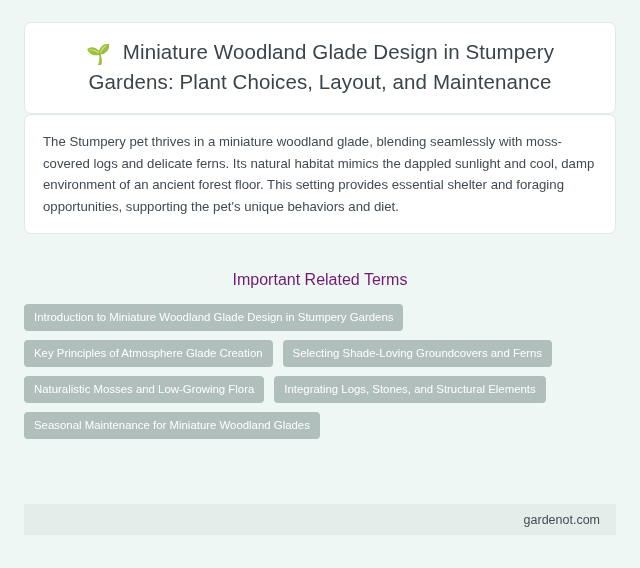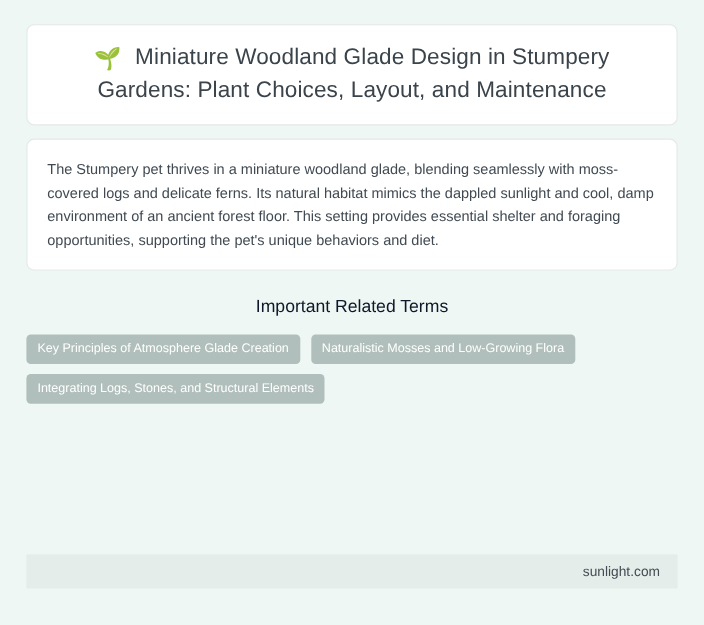--- a/index.html
+++ b/index.html
@@ -24,21 +24,20 @@
   }
   .card {
     background: #ffffff;
     border: 1px solid #e3e9e7;
     border-radius: 7px;
     box-sizing: border-box;
   }
   
   .title-card {
     padding: 14px 20px 16px 20px;
-    margin-bottom: 12px;
   }
   .title-row {
     display: block;
     text-align: center;
   }
   .title-emoji {
     font-size: 20px;
     line-height: 1;
     vertical-align: -2px;
     margin-right: 12px;
@@ -46,33 +45,33 @@
   .title-text {
     font-size: 20.5px;
     line-height: 30px;
     color: #3b444b;
     font-weight: 400;
     letter-spacing: 0.1px;
   }
   
   .desc-card {
     padding: 16px 18px 16px 18px;
-    margin-bottom: 20px;
+    margin-bottom: 32px;
   }
   .desc-text {
     font-size: 13.2px;
     line-height: 21.5px;
     color: #414a52;
     margin: 0;
   }
   
   .terms-heading {
     text-align: center;
     font-size: 16px;
-    color: #0f172a;
+    color: #701a75;
     font-weight: 400;
     margin: 4px 0 14px 0;
     line-height: 20px;
   }
   .tag-list {
     display: flex;
     flex-wrap: wrap;
     gap: 9px 10px;
     align-content: flex-start;
   }
@@ -114,23 +113,26 @@
     </div>
   </div>
 
   <div class="card desc-card">
     <p class="desc-text">The Stumpery pet thrives in a miniature woodland glade, blending seamlessly with moss-covered logs and delicate ferns. Its natural habitat mimics the dappled sunlight and cool, damp environment of an ancient forest floor. This setting provides essential shelter and foraging opportunities, supporting the pet's unique behaviors and diet.</p>
   </div>
 
   <div class="terms-section">
     <div class="terms-heading">Important Related Terms</div>
     <div class="tag-list">
+        <span class="tag">Introduction to Miniature Woodland Glade Design in Stumpery Gardens</span>
         <span class="tag">Key Principles of Atmosphere Glade Creation</span>
+        <span class="tag">Selecting Shade-Loving Groundcovers and Ferns</span>
         <span class="tag">Naturalistic Mosses and Low-Growing Flora</span>
         <span class="tag">Integrating Logs, Stones, and Structural Elements</span>
+        <span class="tag">Seasonal Maintenance for Miniature Woodland Glades</span>
       </div>
   </div>
 
   <div class="footer">
-    <span class="footer-text">sunlight.com</span>
+    <span class="footer-text">gardenot.com</span>
   </div>
 
 </div>
 
 </body></html>

